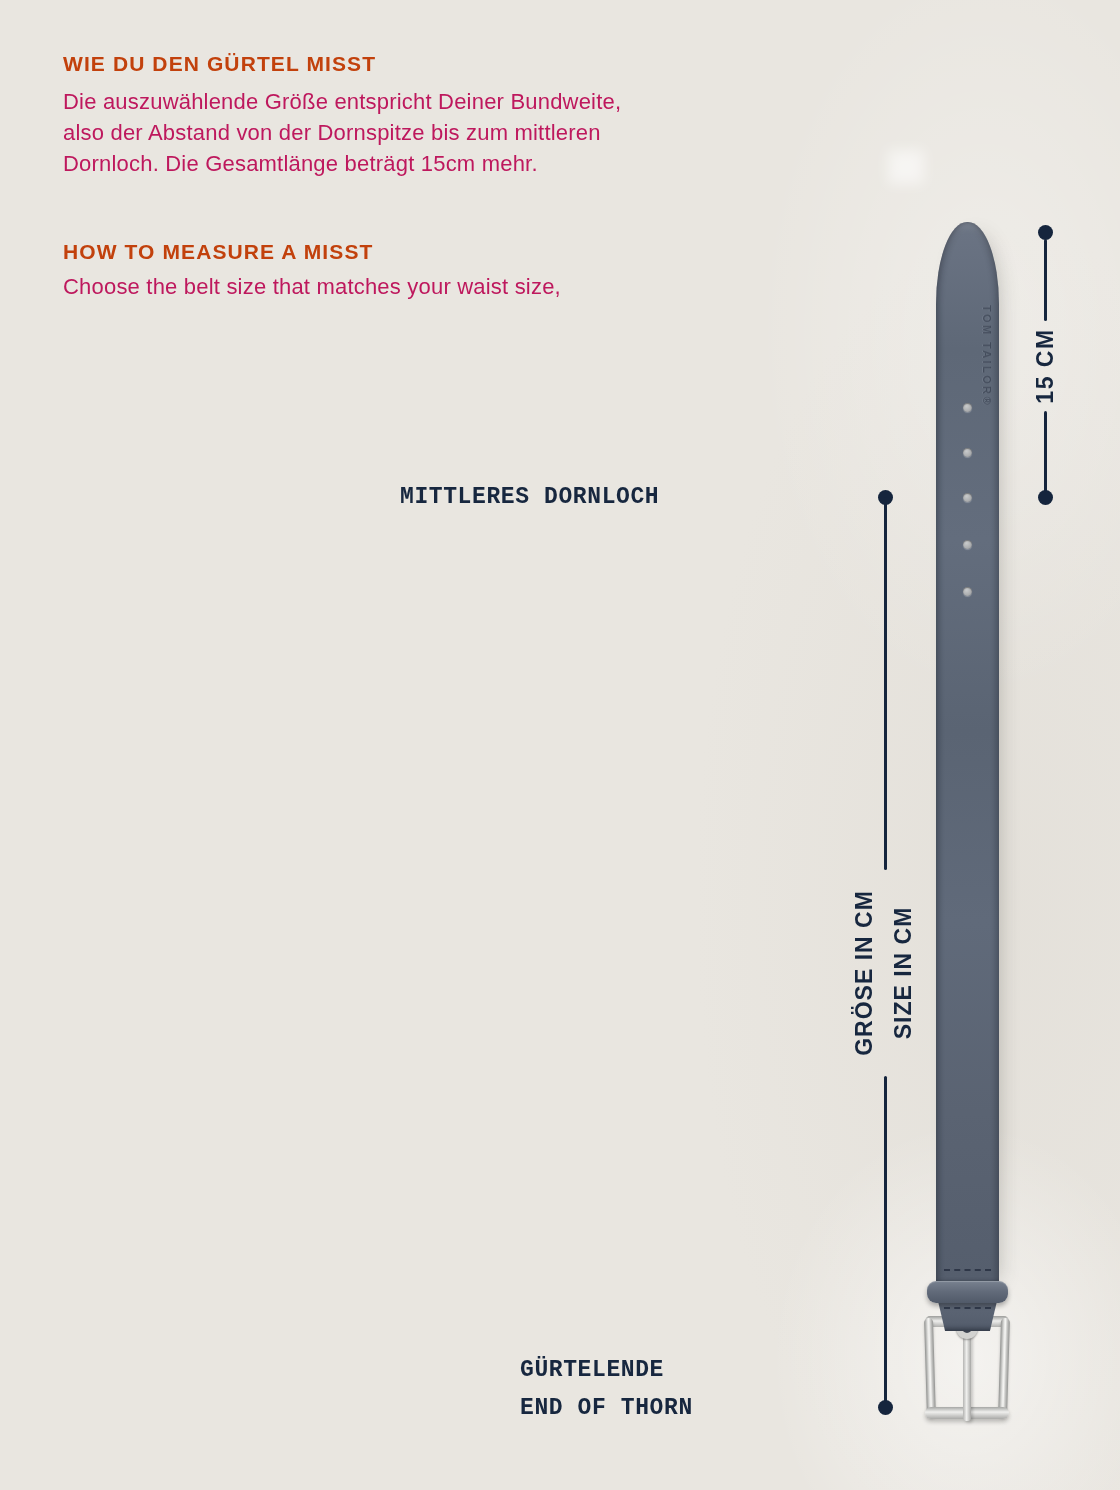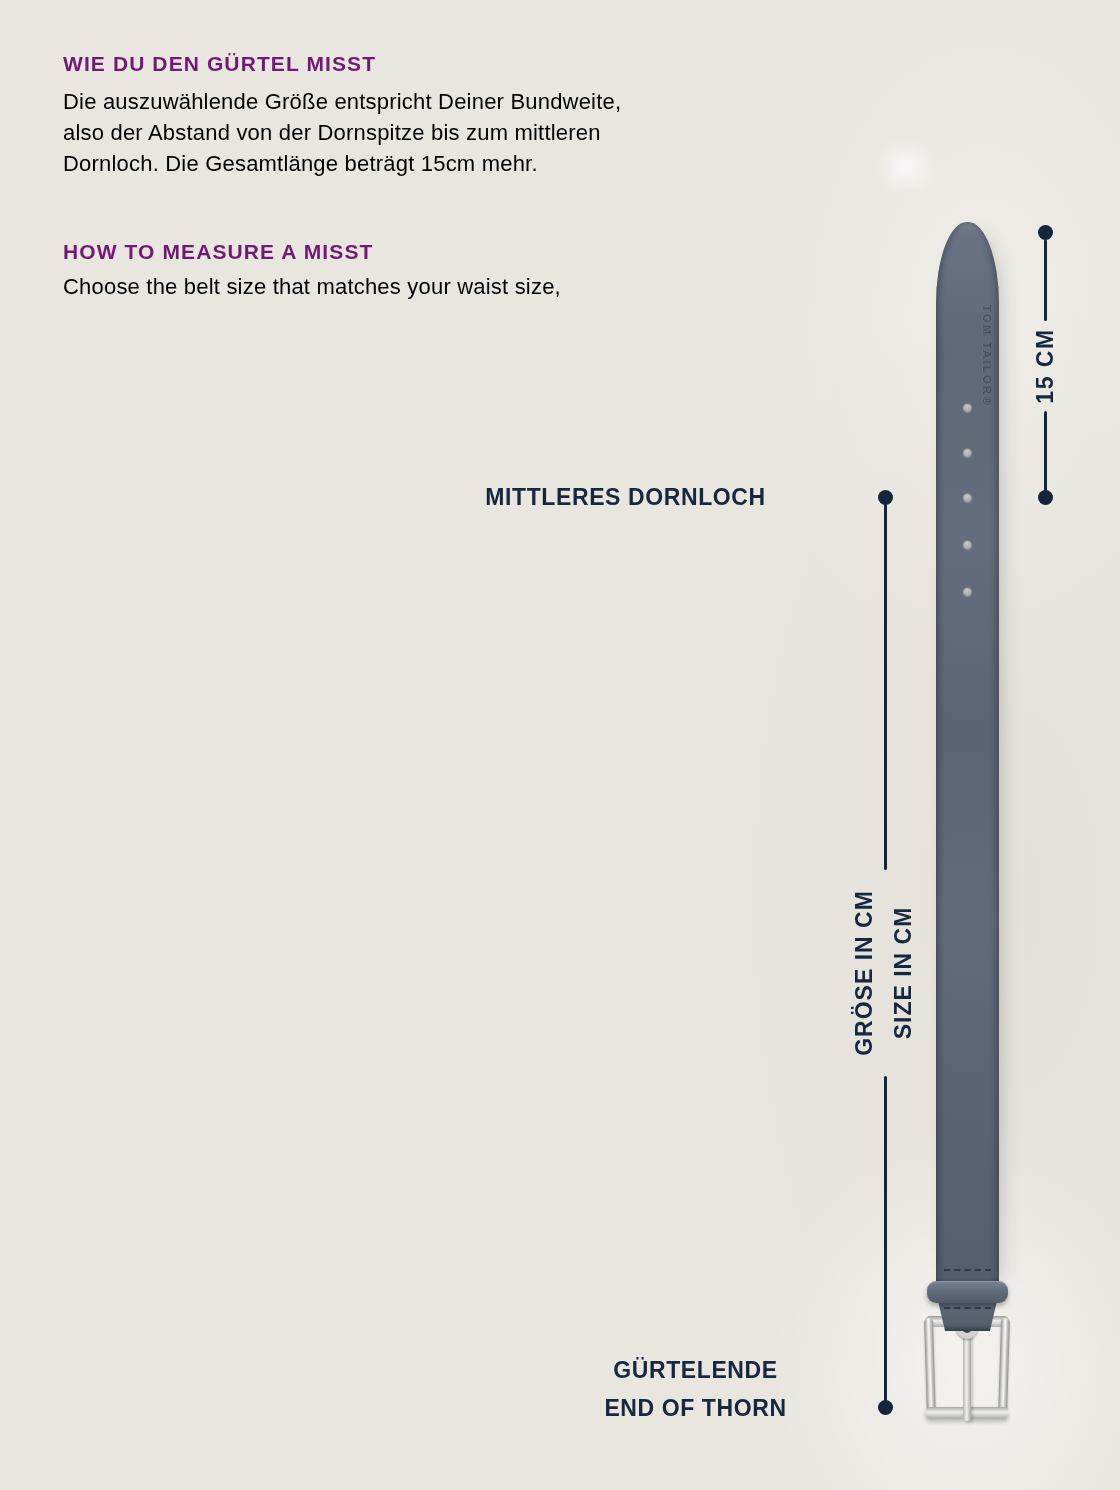--- a/index.html
+++ b/index.html
@@ -6,34 +6,34 @@
   .canvas{
     position:relative; width:1120px; height:1490px;
     background:#e9e6e0; overflow:hidden;
     font-family:"Liberation Sans", sans-serif;
     color:#22334c;
   }
   
   .heading{
     position:absolute; left:63px;
     font-size:21px; font-weight:700; letter-spacing:1.1px;
-    color:#701a75;
+    color:#c2410c;
   }
   .bodytext{
     position:absolute; left:63px;
     font-size:22px; line-height:31px; font-weight:400;
-    color:#000000; letter-spacing:0.2px;
+    color:#be185d; letter-spacing:0.2px;
   }
   .bodytext div{white-space:nowrap;}
   
   .anno{
     position:absolute; font-size:23px; font-weight:700;
     letter-spacing:0.6px; line-height:38px; color:#17273f;
   }
-  .anno.right{text-align:center;}
+  .anno.right{text-align:left;font-family:Liberation Mono, monospace;}
   .rot{transform:rotate(-90deg); text-align:center;}
   
   .mline{position:absolute; width:3px; background:#15253d; border-radius:2px; z-index:3;}
   .mdot{position:absolute; width:15px; height:15px; border-radius:50%; background:#15253d; z-index:3;}
   
   .ambience{
     position:absolute; inset:0; z-index:0;
     background:
       radial-gradient(280px 340px at 967px 1360px, rgba(255,255,255,0.55), rgba(255,255,255,0) 70%),
       radial-gradient(320px 520px at 985px 330px, rgba(255,255,255,0.28), rgba(255,255,255,0) 72%),

